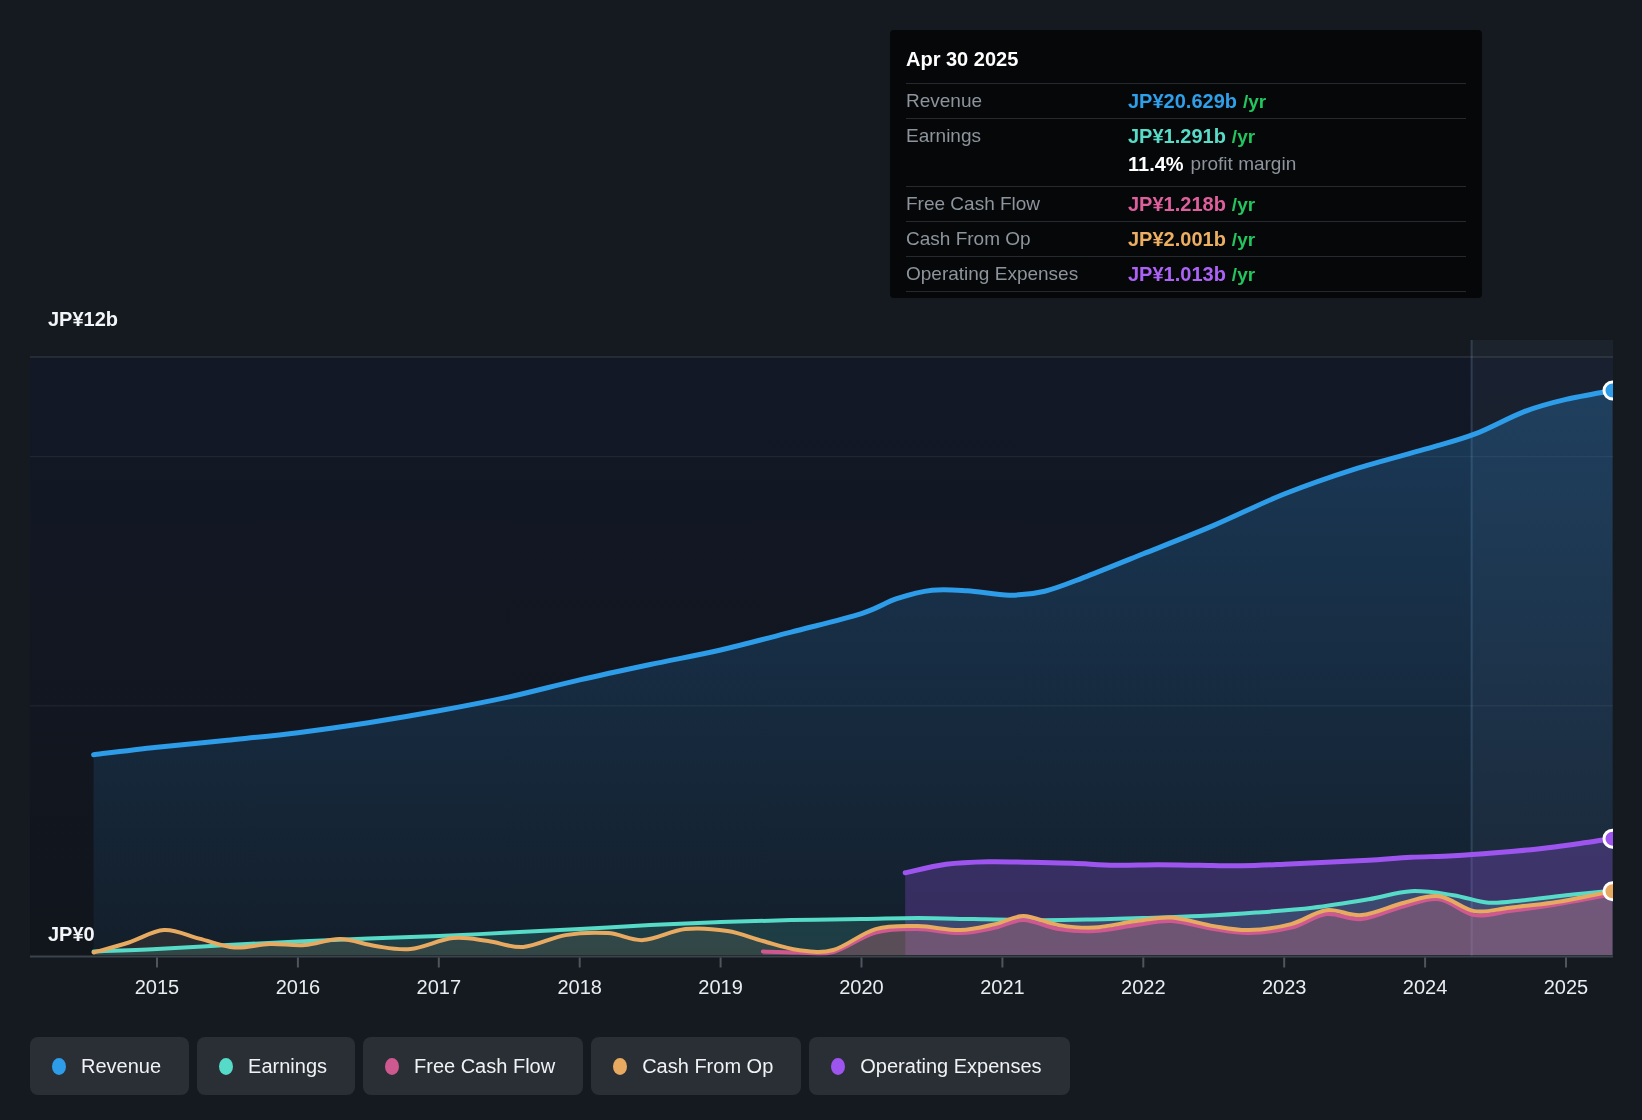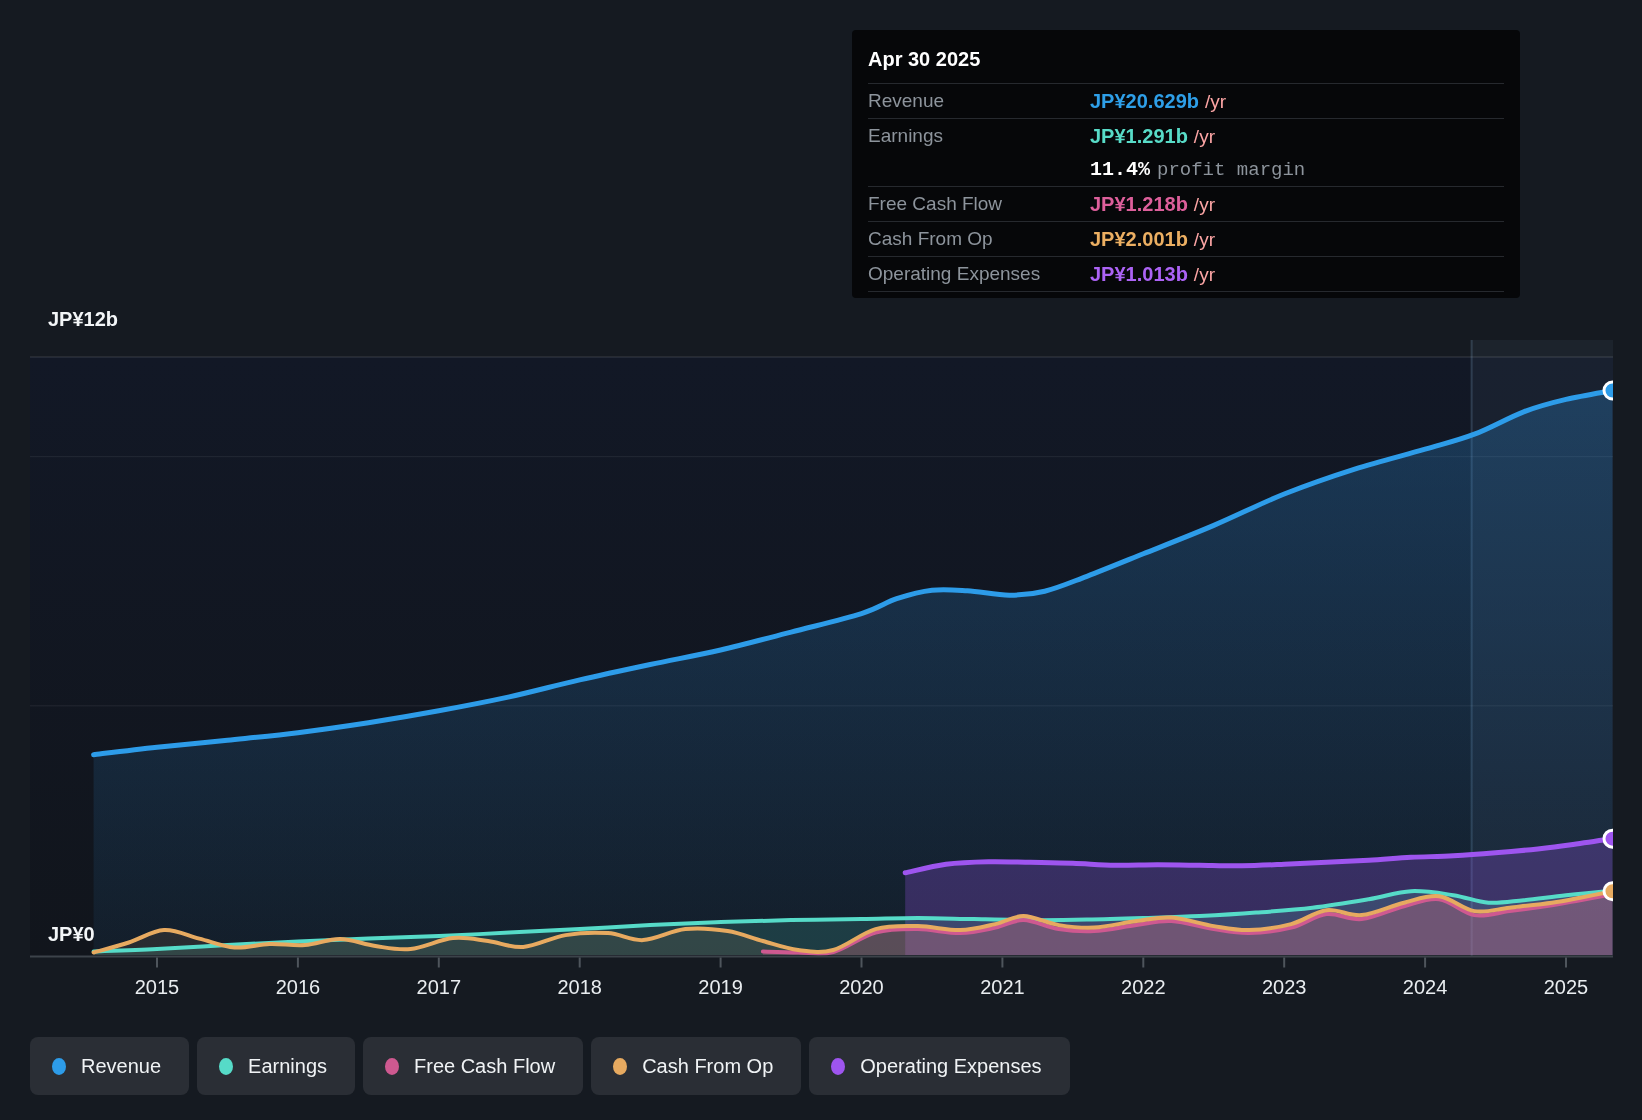--- a/index.html
+++ b/index.html
@@ -1,31 +1,31 @@
 <!DOCTYPE html>
 <html><head>
 <meta charset="utf-8">
 <style>
   html,body{margin:0;padding:0;background:#151A21;width:1642px;height:1120px;overflow:hidden;
     font-family:"Liberation Sans","DejaVu Sans",sans-serif;-webkit-font-smoothing:antialiased;}
   .stage{position:relative;width:1642px;height:1120px;background:#151A21;}
   svg{position:absolute;left:0;top:0;}
 
   
-  .tooltip{position:absolute;left:852px;top:30px;width:668px;box-sizing:border-box;
+  .tooltip{position:absolute;left:890px;top:30px;width:592px;box-sizing:border-box;
     background:#060709;border-radius:4px;padding:10px 16px 6px 16px;z-index:5;}
   .tt-title{color:#FFFFFF;font-size:20px;font-weight:700;padding:8px 0 12px 0;
     border-bottom:1px solid #26292E;}
   .tt-block{border-bottom:1px solid #26292E;}
   .tt-block:last-child{border-bottom:1px solid #26292E;}
   .tt-row{display:flex;align-items:center;height:34px;}
   .tt-label{color:#8D949C;font-size:19px;width:222px;flex:0 0 222px;}
   .tt-value{font-size:20px;font-weight:700;}
-  .tt-value .unit{color:#fca5a5;font-weight:400;font-size:19px;margin-left:6px;}
-  .tt-subrow{display:flex;align-items:center;height:33px;padding-left:222px;font-family:Liberation Mono, monospace;}
+  .tt-value .unit{color:#22c55e;font-weight:700;font-size:19px;margin-left:6px;}
+  .tt-subrow{display:flex;align-items:flex-start;height:33px;padding-left:222px;}
   .pm{color:#FFFFFF;font-size:20px;font-weight:700;}
   .pm-text{color:#8D949C;font-size:19px;margin-left:7px;}
 
   
   .legend{position:absolute;left:30px;top:1037px;display:flex;gap:8px;z-index:4;}
   .legend-pill{display:flex;align-items:center;height:58px;background:#2A2E35;border-radius:8px;
     padding:0 28px 0 22px;cursor:pointer;}
   .legend-dot{width:14px;height:17px;border-radius:50%;flex:0 0 14px;}
   .legend-label{color:#F0F3F5;font-size:20px;margin-left:15px;white-space:nowrap;}
 </style>

